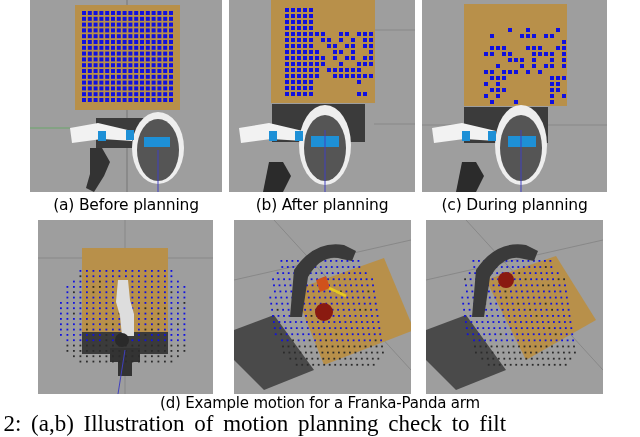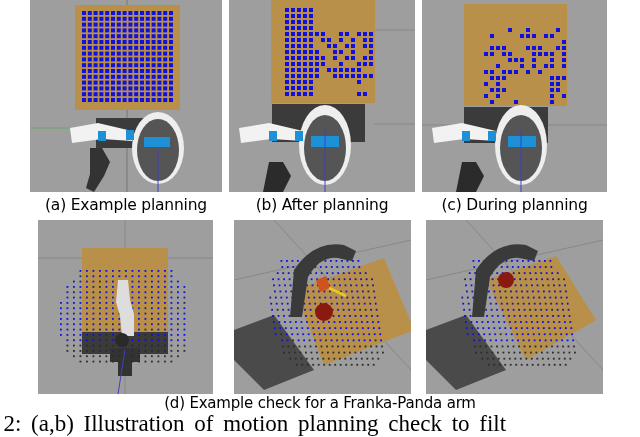--- a/index.html
+++ b/index.html
@@ -279,21 +279,21 @@
     <ellipse cx="128" cy="148" rx="26" ry="36" fill="#eee"></ellipse>
     <ellipse cx="128" cy="150" rx="21" ry="31" fill="#555"></ellipse>
     <rect x="114" y="137" width="26" height="10" fill="#1e90d6"></rect>
     <line x1="128" y1="150" x2="128" y2="192" stroke="#4040c0" stroke-width="1"></line>
     <path d="M40 128 l28 -5 l34 8 l0 10 l-30 -2 l-30 4 z" fill="#f2f2f2"></path>
     <rect x="68" y="131" width="8" height="10" fill="#1e90d6"></rect>
     <rect x="96" y="130" width="8" height="10" fill="#1e90d6"></rect>
     <line x1="0" y1="128" x2="40" y2="128" stroke="#5a5" stroke-width="0.7"></line>
   </svg>
 </div>
-<div class="cap" style="left:30px;top:196px;width:192px;">(a) Example planning</div>
+<div class="cap" style="left:30px;top:196px;width:192px;">(a) Before planning</div>
 
 <div class="panel" style="left:229px;top:0;width:186px;height:192px;">
   <svg viewBox="0 0 186 192">
     <line x1="145" y1="30" x2="186" y2="30" stroke="#888"></line>
     <line x1="145" y1="124" x2="186" y2="124" stroke="#888"></line>
     <rect x="43" y="104" width="93" height="38" fill="#3b3b3b"></rect>
     <rect x="42" y="0" width="104" height="103" fill="#b8904a"></rect>
     <g id="gridB">
         <rect x="56" y="8" width="4" height="4" fill="#1010e0"></rect>
         <rect x="62" y="8" width="4" height="4" fill="#1010e0"></rect>
@@ -1560,14 +1560,14 @@
         <rect x="122.3" y="143.88888888888889" width="1.8" height="1.8" fill="#2b2b2b"></rect>
         <rect x="127.8" y="143.88888888888889" width="1.8" height="1.8" fill="#2b2b2b"></rect>
         <rect x="133.3" y="143.88888888888889" width="1.8" height="1.8" fill="#2b2b2b"></rect>
         <rect x="138.8" y="143.88888888888889" width="1.8" height="1.8" fill="#2b2b2b"></rect>
       </g>
     <circle cx="80" cy="60" r="8" fill="#8a1a10"></circle>
     <path d="M50 50 q20 -30 50 -25 l12 6 l-4 10 l-10 -2 q-20 -6 -34 18 l-6 40 l-12 0 z" fill="#3a3a3a"></path>
   </svg>
 </div>
 
-<div class="cap" style="left:0;top:394px;width:640px;font-size:15px;">(d) Example check for a Franka-Panda arm</div>
+<div class="cap" style="left:0;top:394px;width:640px;font-size:15px;">(d) Example motion for a Franka-Panda arm</div>
 <div class="figcap">ig. 2: (a,b) Illustration of motion planning check to filt</div>
 
 </body></html>

